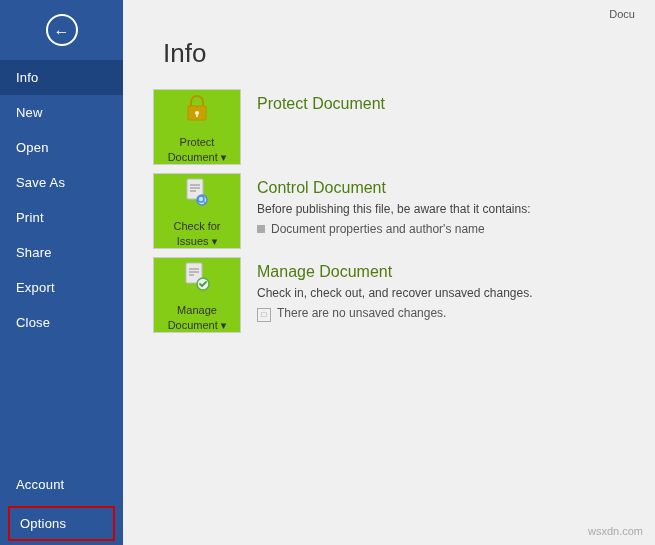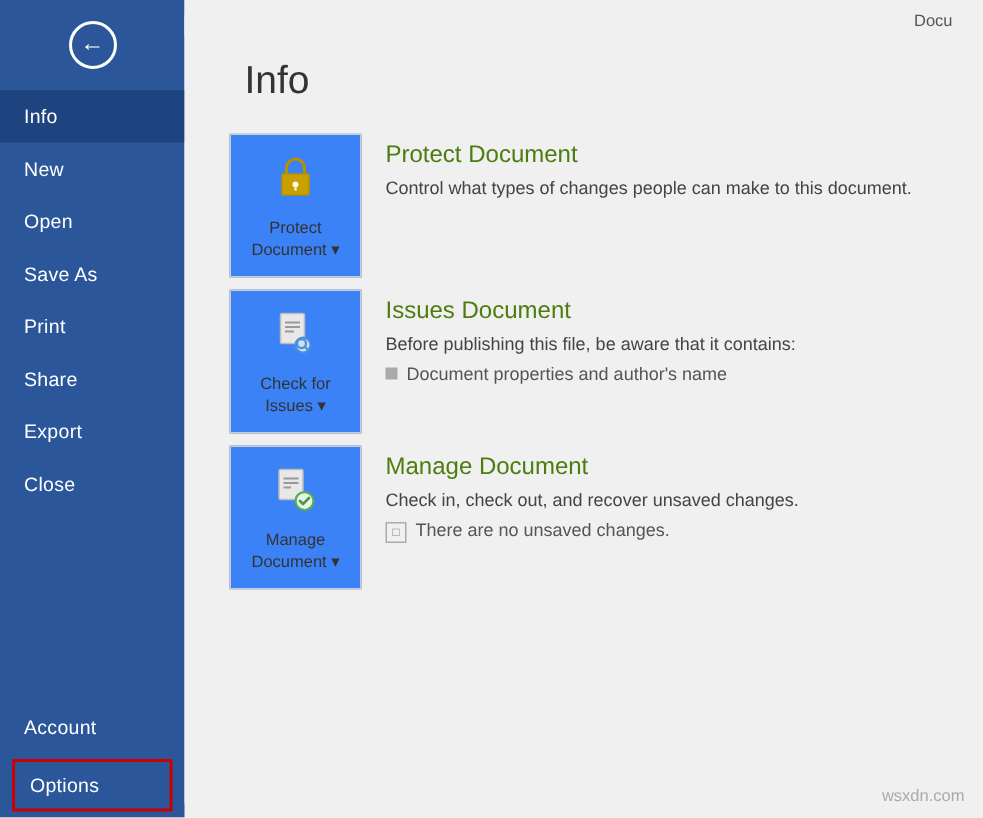--- a/index.html
+++ b/index.html
@@ -107,23 +107,23 @@
 
     .info-card {
       display: flex;
       align-items: flex-start;
       gap: 16px;
       background: #f0f0f0;
     }
 
     .card-icon-box {
       width: 88px;
-      height: 96px;
+      height: 76px;
       border: 1px solid #ccc;
-      background: #3b82f6;
+      background: #84cc16;
       display: flex;
       flex-direction: column;
       align-items: center;
       justify-content: center;
       flex-shrink: 0;
       cursor: pointer;
       font-size: 11px;
       color: #333;
       gap: 4px;
     }
@@ -232,41 +232,40 @@
             <rect x="9" y="16" width="18" height="14" rx="1" fill="#c8a000" stroke="#b89000" stroke-width="1"></rect>
             <path d="M12 16v-4a6 6 0 0 1 12 0v4" stroke="#b89000" stroke-width="2" fill="none"></path>
             <circle cx="18" cy="23" r="2" fill="#fff8e0"></circle>
             <line x1="18" y1="25" x2="18" y2="27" stroke="#fff8e0" stroke-width="1.5"></line>
           </svg>
         </div>
         <div class="card-icon-label">Protect<br>Document ▾</div>
       </div>
       <div class="card-text">
         <div class="card-title">Protect Document</div>
-        <div class="card-description">Control what types of changes people can make to this document.</div>
       </div>
     </div>
 
     <div class="info-card">
       <div class="card-icon-box">
         <div class="card-icon inspect-icon">
           <svg viewBox="0 0 36 36" fill="none" xmlns="http://www.w3.org/2000/svg">
             <rect x="8" y="5" width="16" height="20" rx="1" fill="#e8e8e8" stroke="#bbb" stroke-width="1"></rect>
             <line x1="11" y1="11" x2="21" y2="11" stroke="#999" stroke-width="1.2"></line>
             <line x1="11" y1="14" x2="21" y2="14" stroke="#999" stroke-width="1.2"></line>
             <line x1="11" y1="17" x2="17" y2="17" stroke="#999" stroke-width="1.2"></line>
             <circle cx="23" cy="26" r="5" fill="#c8e0f8" stroke="#4a90d9" stroke-width="1.5"></circle>
             <circle cx="22" cy="25" r="3" fill="none" stroke="#4a90d9" stroke-width="1.5"></circle>
             <line x1="24.5" y1="27.5" x2="27" y2="30" stroke="#4a90d9" stroke-width="1.5"></line>
           </svg>
         </div>
         <div class="card-icon-label">Check for<br>Issues ▾</div>
       </div>
       <div class="card-text">
-        <div class="card-title">Issues Document</div>
+        <div class="card-title">Control Document</div>
         <div class="card-description">Before publishing this file, be aware that it contains:</div>
         <div class="card-detail">
           <div class="bullet-square"></div>
           <span>Document properties and author's name</span>
         </div>
       </div>
     </div>
 
     <div class="info-card">
       <div class="card-icon-box">

